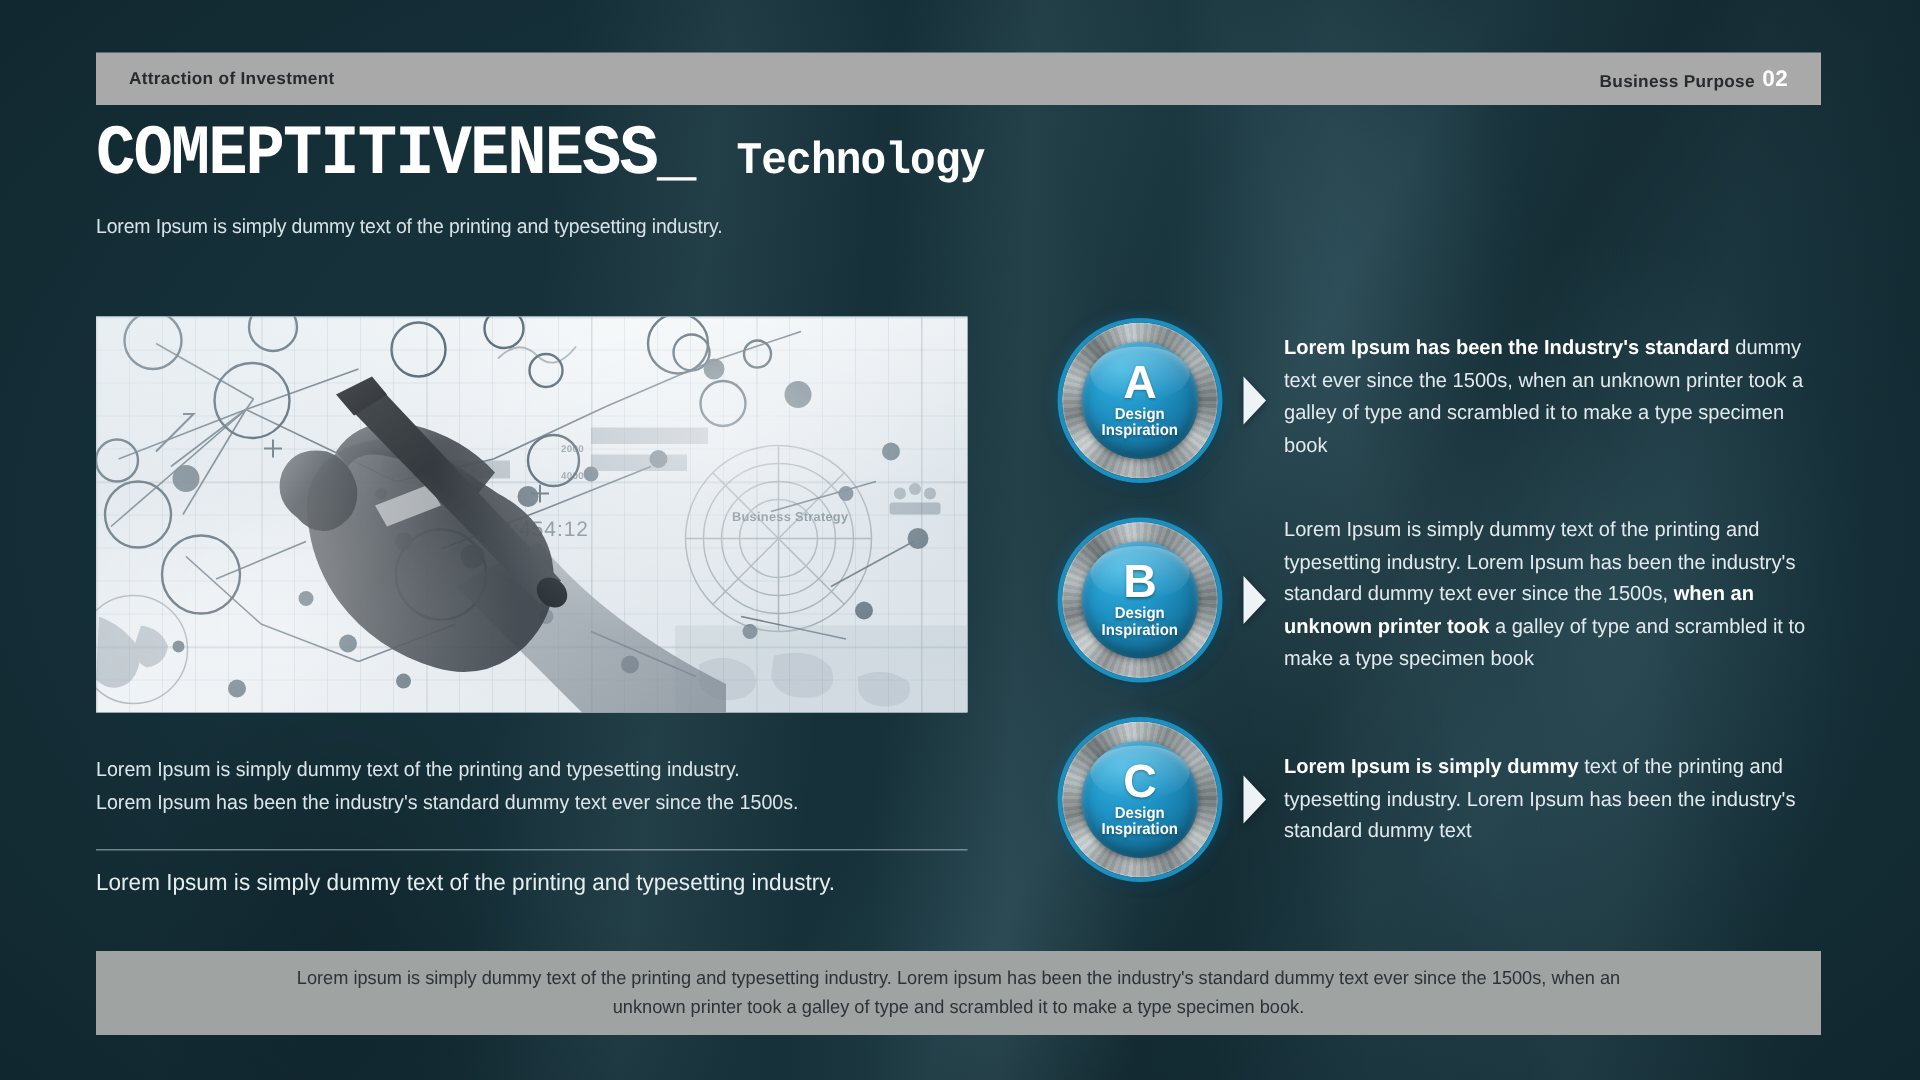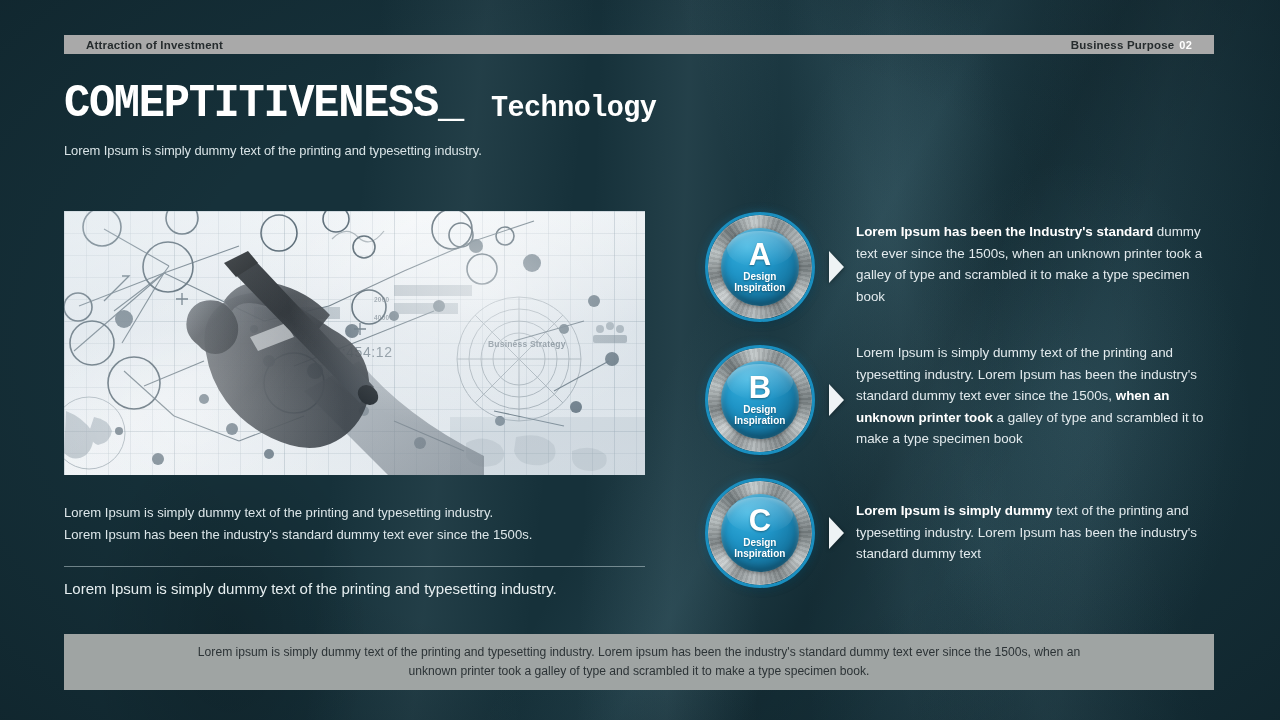--- a/index.html
+++ b/index.html
@@ -42,34 +42,34 @@
       radial-gradient(ellipse 200px 300px at 18% 88%, rgba(0,0,0,.18), rgba(0,0,0,0) 70%);
   }
   .bg-vignette{
     position:absolute; inset:0;
     background:
       radial-gradient(ellipse 980px 640px at 50% 48%, rgba(0,0,0,0) 48%, rgba(8,22,28,.50) 100%);
   }
 
   
   .topbar{
-    position:absolute; left:64px; top:35px; width:1150px; height:19px;
+    position:absolute; left:64px; top:35px; width:1150px; height:35px;
     background:#a9a9a9;
     display:flex; align-items:center;
   }
   .topbar .tb-left{
     margin-left:22px; font-size:11.5px; font-weight:bold; color:#262c2e;
     letter-spacing:.2px; white-space:nowrap;
   }
   .topbar .tb-right{
     margin-left:auto; margin-right:22px; font-size:11.5px; font-weight:bold;
     color:#262c2e; letter-spacing:.2px; white-space:nowrap;
     display:flex; align-items:flex-end; gap:5px;
   }
-  .topbar .tb-num{ color:#ffffff; font-size:11px; font-weight:bold; }
+  .topbar .tb-num{ color:#ffffff; font-size:15px; font-weight:bold; }
 
   
   .title-wrap{ position:absolute; left:64px; top:80px;font-family:Liberation Mono, monospace; }
   .title-main{
     display:inline-block;
     font-size:47px; font-weight:bold; color:#ffffff;
     letter-spacing:-1.4px; line-height:1;
     transform:scaleX(.93); transform-origin:left center;
     vertical-align:baseline;
   }

